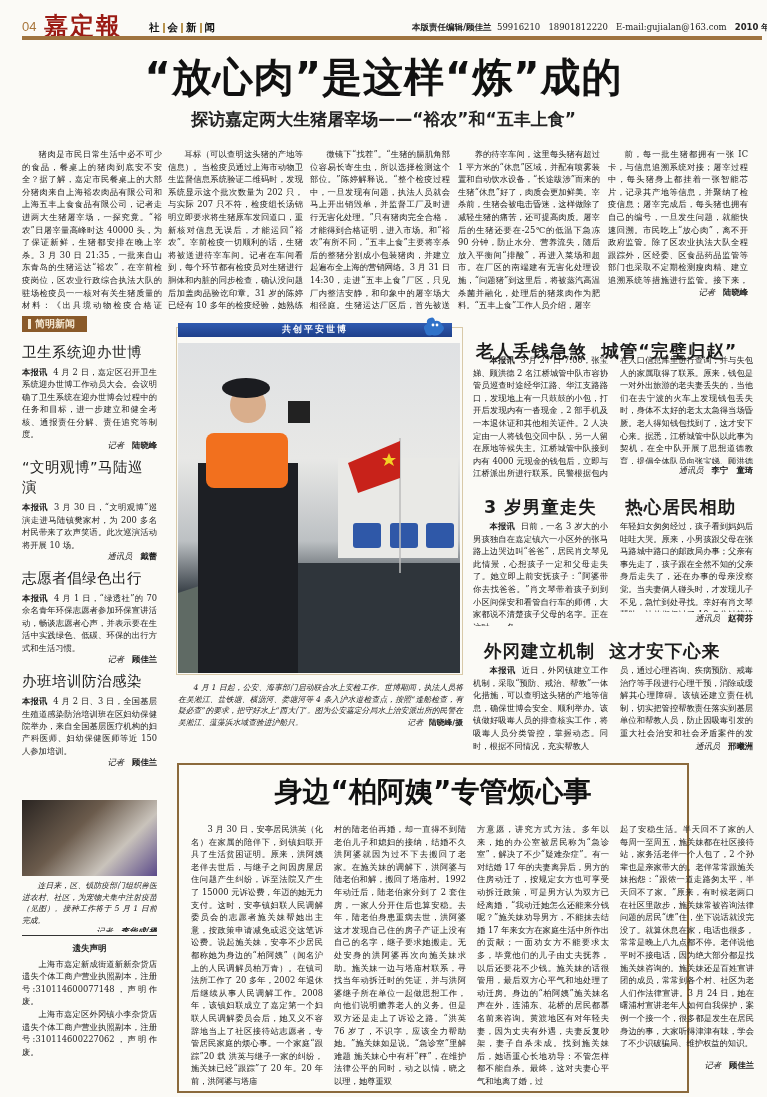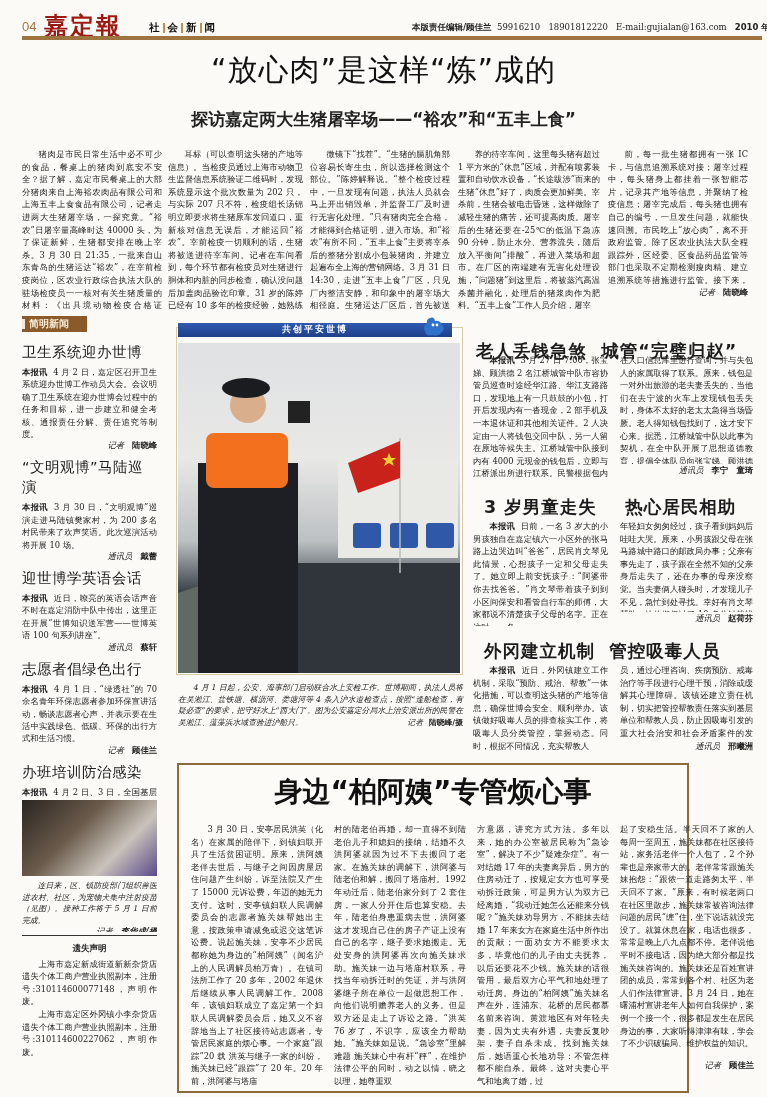--- a/index.html
+++ b/index.html
@@ -9,29 +9,29 @@
   .masthead { position: absolute; left: 0; top: 0; width: 767px; height: 40px; }
   .page-no { position: absolute; left: 22px; top: 19px; font-family: "Liberation Sans", sans-serif; font-size: 13px; color: #a8763c; }
   .brand { position: absolute; left: 44px; top: 12px; font-family: "DejaVu Serif", serif; font-weight: bold; font-size: 24px; color: #9b1b14; letter-spacing: 2px; line-height: 28px; }
   .section { position: absolute; left: 130px; top: 21px; font-family: "DejaVu Sans", sans-serif; font-weight: bold; font-size: 10.5px; color: #111; margin-left: 16px; }
   .section span { padding: 0 3px; }
   .section .sep { display: inline-block; width: 2px; height: 10px; background: #b8944f; vertical-align: middle; padding: 0; }
   .editor { position: absolute; left: 412px; top: 22px; font-size: 8.5px; white-space: nowrap; color: #222; }
   .editor b { font-family: "DejaVu Sans", sans-serif; }
   .rule { position: absolute; left: 22px; top: 36px; width: 740px; height: 4px; background: #9f7440; }
 
-  .headline { position: absolute; left: 0; top: 50px; width: 767px; text-align: center; font-family: "DejaVu Sans", sans-serif; font-weight: normal; font-size: 30px; letter-spacing: 1px; color: #111; }
+  .headline { position: absolute; left: 0; top: 50px; width: 767px; text-align: center; font-family: "DejaVu Sans", sans-serif; font-weight: bold; font-size: 40px; letter-spacing: 1px; color: #111; }
   .subhead { position: absolute; left: 0; top: 108px; width: 767px; text-align: center; font-family: "DejaVu Sans", sans-serif; font-size: 17px; color: #222; }
 
   .col { position: absolute; font-size: 8.3px; line-height: 12.6px; text-align: justify; color: #222; overflow: hidden; }
   .col p { text-indent: 2em; }
   .byline { text-align: right; font-family: "DejaVu Sans", sans-serif; font-weight: bold; font-size: 8.3px; }
   .byline i { font-style: italic; font-weight: normal; margin-right: 8px; }
 
-  .brief-tag { position: absolute; left: 22px; top: 316px; width: 65px; height: 16px; background: #8a5a2a; color: #f6ead4; font-family: "DejaVu Sans", sans-serif; font-weight: bold; font-size: 10px; line-height: 16px; }
+  .brief-tag { position: absolute; left: 22px; top: 316px; width: 65px; height: 16px; background: #8a5a2a; color: #f6ead4; font-family: "DejaVu Sans", sans-serif; font-weight: bold; font-size: 10px; line-height: 16px; padding-left: 6px; }
   .brief-tag .bar { display: inline-block; width: 3px; height: 10px; background: #f6ead4; vertical-align: middle; margin-right: 4px; }
 
   .brief-col { position: absolute; left: 22px; width: 135px; }
   .brief-title { font-family: "DejaVu Sans", sans-serif; font-weight: normal; font-size: 14.5px; line-height: 20px; margin: 6px 0 4px; letter-spacing: 0.5px; }
   .brief-body { font-size: 8.3px; line-height: 12.4px; text-align: justify; }
   .brief-body b { font-family: "DejaVu Sans", sans-serif; }
 
   .photo-frame { position: absolute; left: 176px; top: 327px; width: 287px; height: 348px; border: 1px solid #d8c9a8; }
   .photo-banner { position: absolute; left: 178px; top: 323px; width: 274px; height: 14px; background: linear-gradient(#2f5ab0, #1e3f8a); color: #fff; font-family: "DejaVu Sans", sans-serif; font-weight: bold; font-size: 9px; text-align: center; line-height: 13px; letter-spacing: 2px; }
   .photo-logo { position: absolute; left: 420px; top: 316px; width: 28px; height: 22px; }
@@ -90,25 +90,20 @@
 <div class="brief-col" style="top:336px;">
   <div>
     <div class="brief-title">卫生系统迎办世博</div>
     <div class="brief-body"><b>本报讯</b>&nbsp;&nbsp;<span>4 月 2 日，嘉定区召开卫生系统迎办世博工作动员大会。会议明确了卫生系统在迎办世博会过程中的任务和目标，进一步建立和健全考核、通报责任分解、责任追究等制度。</span></div>
     <div class="byline"><i>记者</i><span>陆晓峰</span></div>
   </div>
   <div>
     <div class="brief-title">“文明观博”马陆巡演</div>
     <div class="brief-body"><b>本报讯</b>&nbsp;&nbsp;<span>3 月 30 日，“文明观博”巡演走进马陆镇樊家村，为 200 多名村民带来了欢声笑语。此次巡演活动将开展 10 场。</span></div>
     <div class="byline"><i>通讯员</i><span>戴蕾</span></div>
-  </div>
-  <div>
-    <div class="brief-title">迎世博学英语会话</div>
-    <div class="brief-body"><b>本报讯</b>&nbsp;&nbsp;<span>近日，嘹亮的英语会话声音不时在嘉定消防中队中传出，这里正在开展“世博知识送军营——世博英语 100 句系列讲座”。</span></div>
-    <div class="byline"><i>通讯员</i><span>蔡轩</span></div>
   </div>
   <div>
     <div class="brief-title">志愿者倡绿色出行</div>
     <div class="brief-body"><b>本报讯</b>&nbsp;&nbsp;<span>4 月 1 日，“绿透社”的 70 余名青年环保志愿者参加环保宣讲活动，畅谈志愿者心声，并表示要在生活中实践绿色、低碳、环保的出行方式和生活习惯。</span></div>
     <div class="byline"><i>记者</i><span>顾佳兰</span></div>
   </div>
   <div>
     <div class="brief-title">办班培训防治感染</div>
     <div class="brief-body"><b>本报讯</b>&nbsp;&nbsp;<span>4 月 2 日、3 日，全国基层生殖道感染防治培训班在区妇幼保健院举办，来自全国基层医疗机构的妇产科医师、妇幼保健医师等近 150 人参加培训。</span></div>
     <div class="byline"><i>记者</i><span>顾佳兰</span></div>
@@ -169,21 +164,21 @@
 
 <div class="story-head" style="left:484px;top:496px;"><span>3 岁男童走失</span>&nbsp;&nbsp;&nbsp;&nbsp;<span>热心居民相助</span></div>
 <div class="col" style="left:473px;top:520px;width:135px;height:106px;">
     <p><b style="font-family:'DejaVu Sans',sans-serif;">本报讯</b>&nbsp;&nbsp;<span>日前，一名 3 岁大的小男孩独自在嘉定镇六一小区外的张马路上边哭边叫“爸爸”，居民肖文琴见此情景，心想孩子一定和父母走失了。她立即上前安抚孩子：“阿婆带你去找爸爸。”肖文琴带着孩子到到小区间保安和看管自行车的师傅，大家都说不清楚孩子父母的名字。正在这时，一名</span></p>
   </div>
 <div class="col" style="left:620px;top:520px;width:133px;height:106px;">
   <p style="text-indent:0;height:92px;overflow:hidden;">年轻妇女匆匆经过，孩子看到妈妈后哇哇大哭。原来，小男孩跟父母在张马路城中路口的邮政局办事；父亲有事先走了，孩子跟在全然不知的父亲身后走失了，还在办事的母亲没察觉。当夫妻俩人碰头时，才发现儿子不见，急忙到处寻找。幸好有肖文琴帮助，让他们仅过了 10 多分钟就找到儿子。</p>
   <div class="byline"><i>通讯员</i><span>赵荷芬</span></div>
 </div>
 
-<div class="story-head" style="left:484px;top:640px;"><span>外冈建立机制</span>&nbsp;&nbsp;<span>管控吸毒人员</span></div>
+<div class="story-head" style="left:484px;top:640px;"><span>外冈建立机制</span>&nbsp;&nbsp;<span>这才安下心来</span></div>
 <div class="col" style="left:473px;top:664px;width:135px;height:90px;">
     <p><b style="font-family:'DejaVu Sans',sans-serif;">本报讯</b>&nbsp;&nbsp;<span>近日，外冈镇建立工作机制，采取“预防、戒治、帮教”一体化措施，可以查明这头猪的产地等信息，确保世博会安全、顺利举办。该镇做好吸毒人员的排查核实工作，将吸毒人员分类管控，掌握动态。同时，根据不同情况，充实帮教人</span></p>
   </div>
 <div class="col" style="left:620px;top:664px;width:133px;height:90px;">
   <p style="text-indent:0;height:76px;overflow:hidden;">员，通过心理咨询、疾病预防、戒毒治疗等手段进行心理干预，消除或缓解其心理障碍。该镇还建立责任机制，切实把管控帮教责任落实到基层单位和帮教人员，防止因吸毒引发的重大社会治安和社会矛盾案件的发生。</p>
   <div class="byline"><i>通讯员</i><span>邢曦洲</span></div>
 </div>
 
 <div class="box">
   <div class="box-title">身边“柏阿姨”专管烦心事</div>

